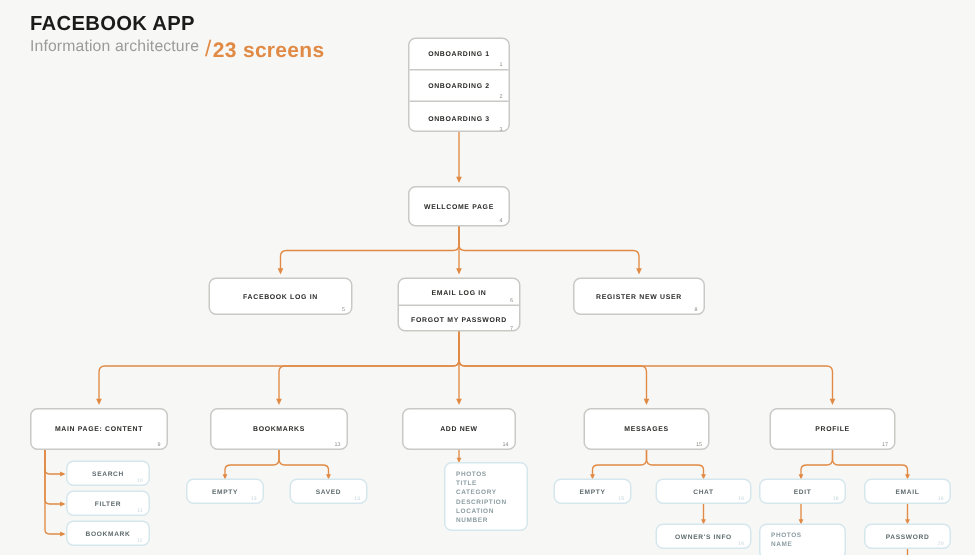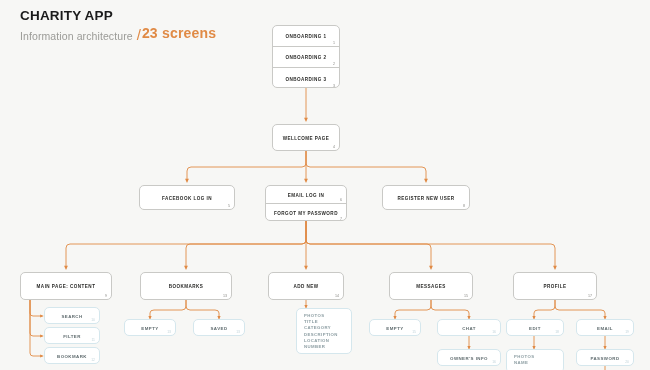--- a/index.html
+++ b/index.html
@@ -8,21 +8,21 @@
     background:#f7f7f5;
     font-family:"Liberation Sans","DejaVu Sans",sans-serif;
     position:relative;
   }
   #stage{position:absolute;inset:0;}
   svg#wires{position:absolute;left:0;top:0;width:650px;height:370px;overflow:visible;}
 
   
   .hdr{position:absolute;left:20px;top:8px;}
   .hdr .t1{font-size:13.5px;font-weight:bold;color:#1b1b1b;letter-spacing:.2px;}
-  .hdr .row2{display:flex;align-items:flex-end;margin-top:2px;}
+  .hdr .row2{display:flex;align-items:flex-start;margin-top:2px;}
   .hdr .t2{font-size:10.5px;color:#9b9b97;letter-spacing:.1px;}
   .hdr .slash{font-size:15px;color:#e08a45;margin:0 1px 0 4px;line-height:1;font-weight:500;}
   .hdr .t3{font-size:14px;font-weight:bold;color:#e08a45;letter-spacing:.2px;padding-bottom:1px;}
 
   
   .node{position:absolute;box-sizing:border-box;background:#ffffff;
         border:1px solid #c9c9c6;border-radius:5px;}
   .node .lbl{position:absolute;left:0;right:0;top:50%;transform:translateY(-50%);
         text-align:center;font-size:4.6px;letter-spacing:.45px;color:#2a2a28;
         font-weight:bold;}
@@ -49,21 +49,21 @@
          border:1px solid #d5e7ed;border-radius:5px;padding:4px 0 0 7px;}
   .panel .it{font-size:4.3px;letter-spacing:.4px;color:#8d9ea3;font-weight:bold;
          line-height:6.2px;}
 </style>
 </head>
 <body>
 
 <div id="stage">
 
   <div class="hdr">
-    <div class="t1">CHARITY APP</div>
+    <div class="t1">FACEBOOK APP</div>
     <div class="row2">
       <div class="t2">Information architecture</div>
       <div class="slash">/</div>
       <div class="t3">23 screens</div>
     </div>
   </div>
 
   <svg id="wires" viewBox="0 0 650 370" xmlns="http://www.w3.org/2000/svg">
     <defs>
       <marker id="ar" markerWidth="5" markerHeight="5" refX="2.6" refY="2.5" orient="auto" markerUnits="userSpaceOnUse">

